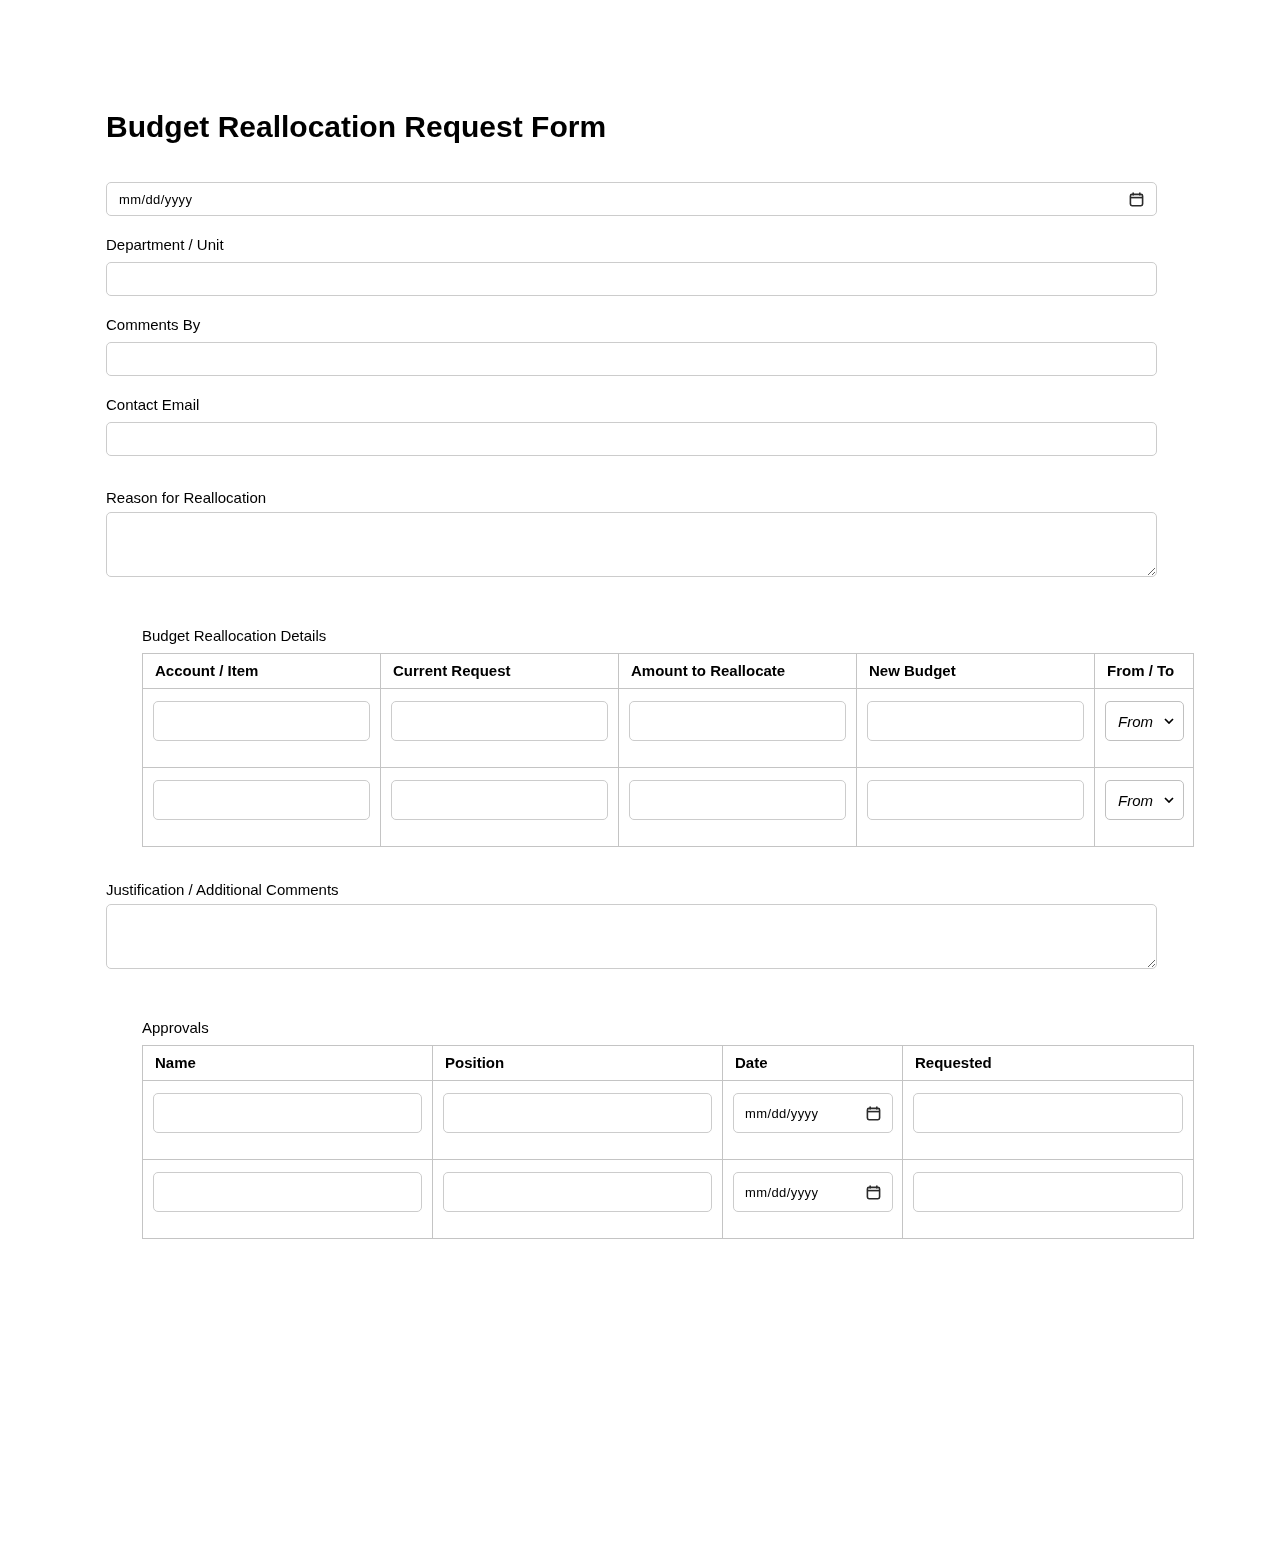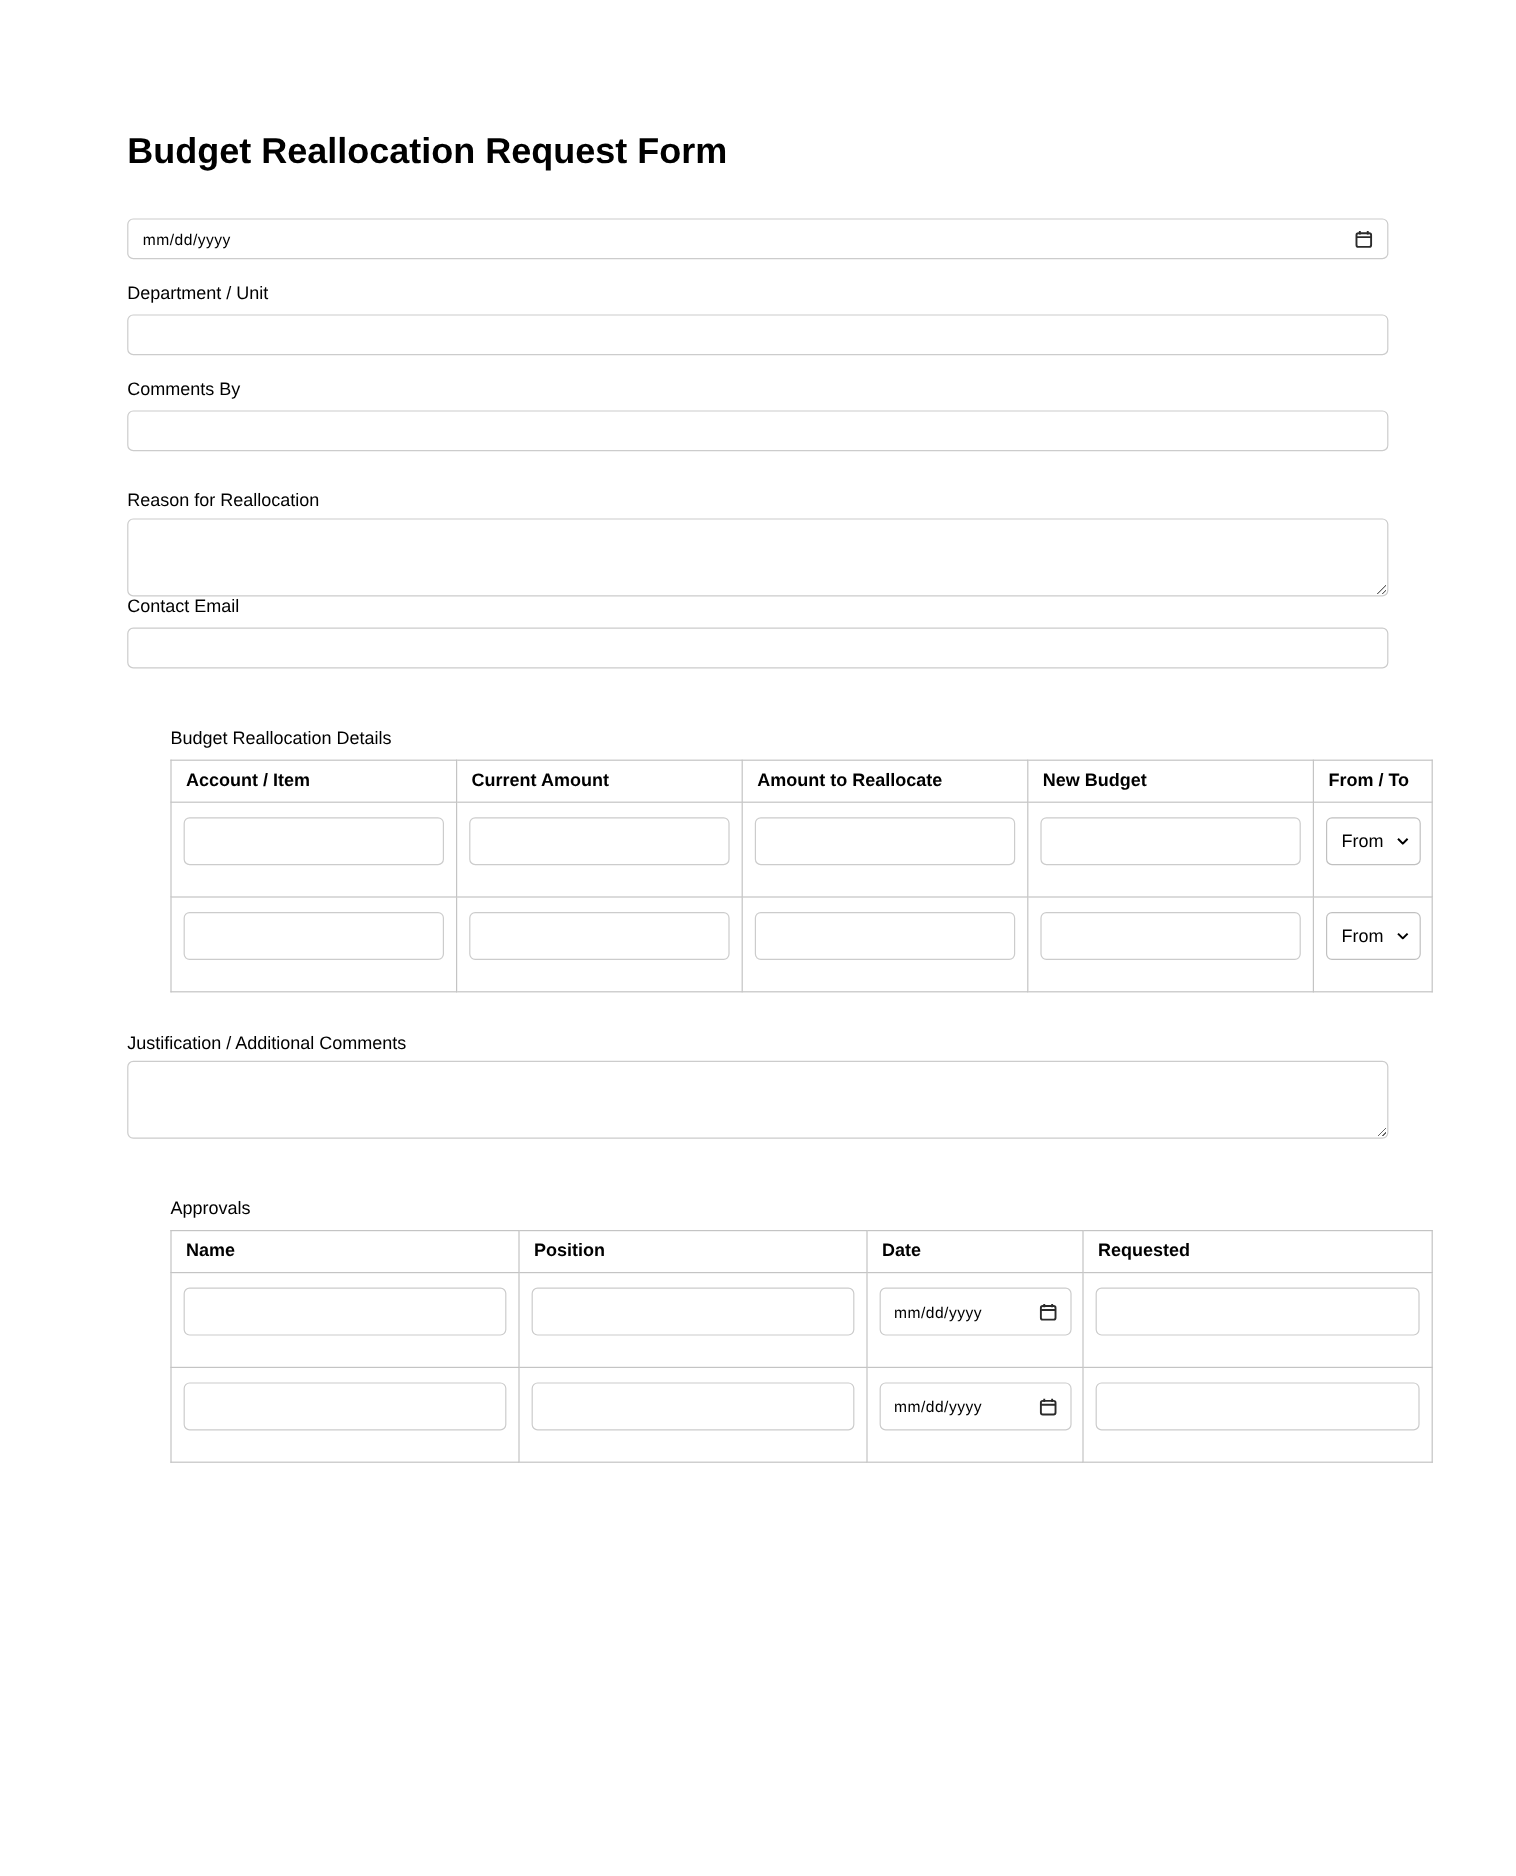--- a/index.html
+++ b/index.html
@@ -134,21 +134,21 @@
     height: 40px;
     display: flex;
     align-items: center;
     justify-content: space-between;
     border: 1px solid #c0c0c0;
     border-radius: 5px;
     padding: 0 9px 0 12px;
     background: #fff;
     cursor: default;
   }
-  .select-box .val { font-size: 15px; }
+  .select-box .val { font-size: 15px; font-style: italic; }
 </style>
 </head>
 <body>
 
 <div class="clip">
   <div class="container">
 
     <h1 class="page-title">Budget Reallocation Request Form</h1>
 
     <div class="field">
@@ -168,44 +168,44 @@
     <div class="field">
       <label class="label">Department / Unit</label>
       <input type="text" class="text-input" value="" style="">
     </div>
 
     <div class="field">
       <label class="label">Comments By</label>
       <input type="text" class="text-input" value="" style="">
     </div>
 
+    <div class="field">
+      <label class="label">Contact Email</label>
+      <input type="text" class="text-input" value="" style="">
+    </div>
+
     <div class="field gap-reason no-bottom">
       <label class="label tight">Reason for Reallocation</label>
       <textarea class="textarea" style=""></textarea>
-    </div>
-
-    <div class="field">
-      <label class="label">Contact Email</label>
-      <input type="text" class="text-input" value="" style="">
     </div>
 
     <div class="gap-section">
       <span class="label">Budget Reallocation Details</span>
       <table class="form-table">
         <colgroup>
           <col style="width:238px">
             <col style="width:238px">
             <col style="width:238px">
             <col style="width:238px">
             <col style="width:99px">
         </colgroup>
         <thead>
           <tr>
             <th>Account / Item</th>
-            <th>Current Amount</th>
+            <th>Current Request</th>
             <th>Amount to Reallocate</th>
             <th>New Budget</th>
             <th>From / To</th>
           </tr>
         </thead>
         <tbody>
           <tr>
             <td>
               <input type="text" class="cell-input" value="" style="">
             </td>

